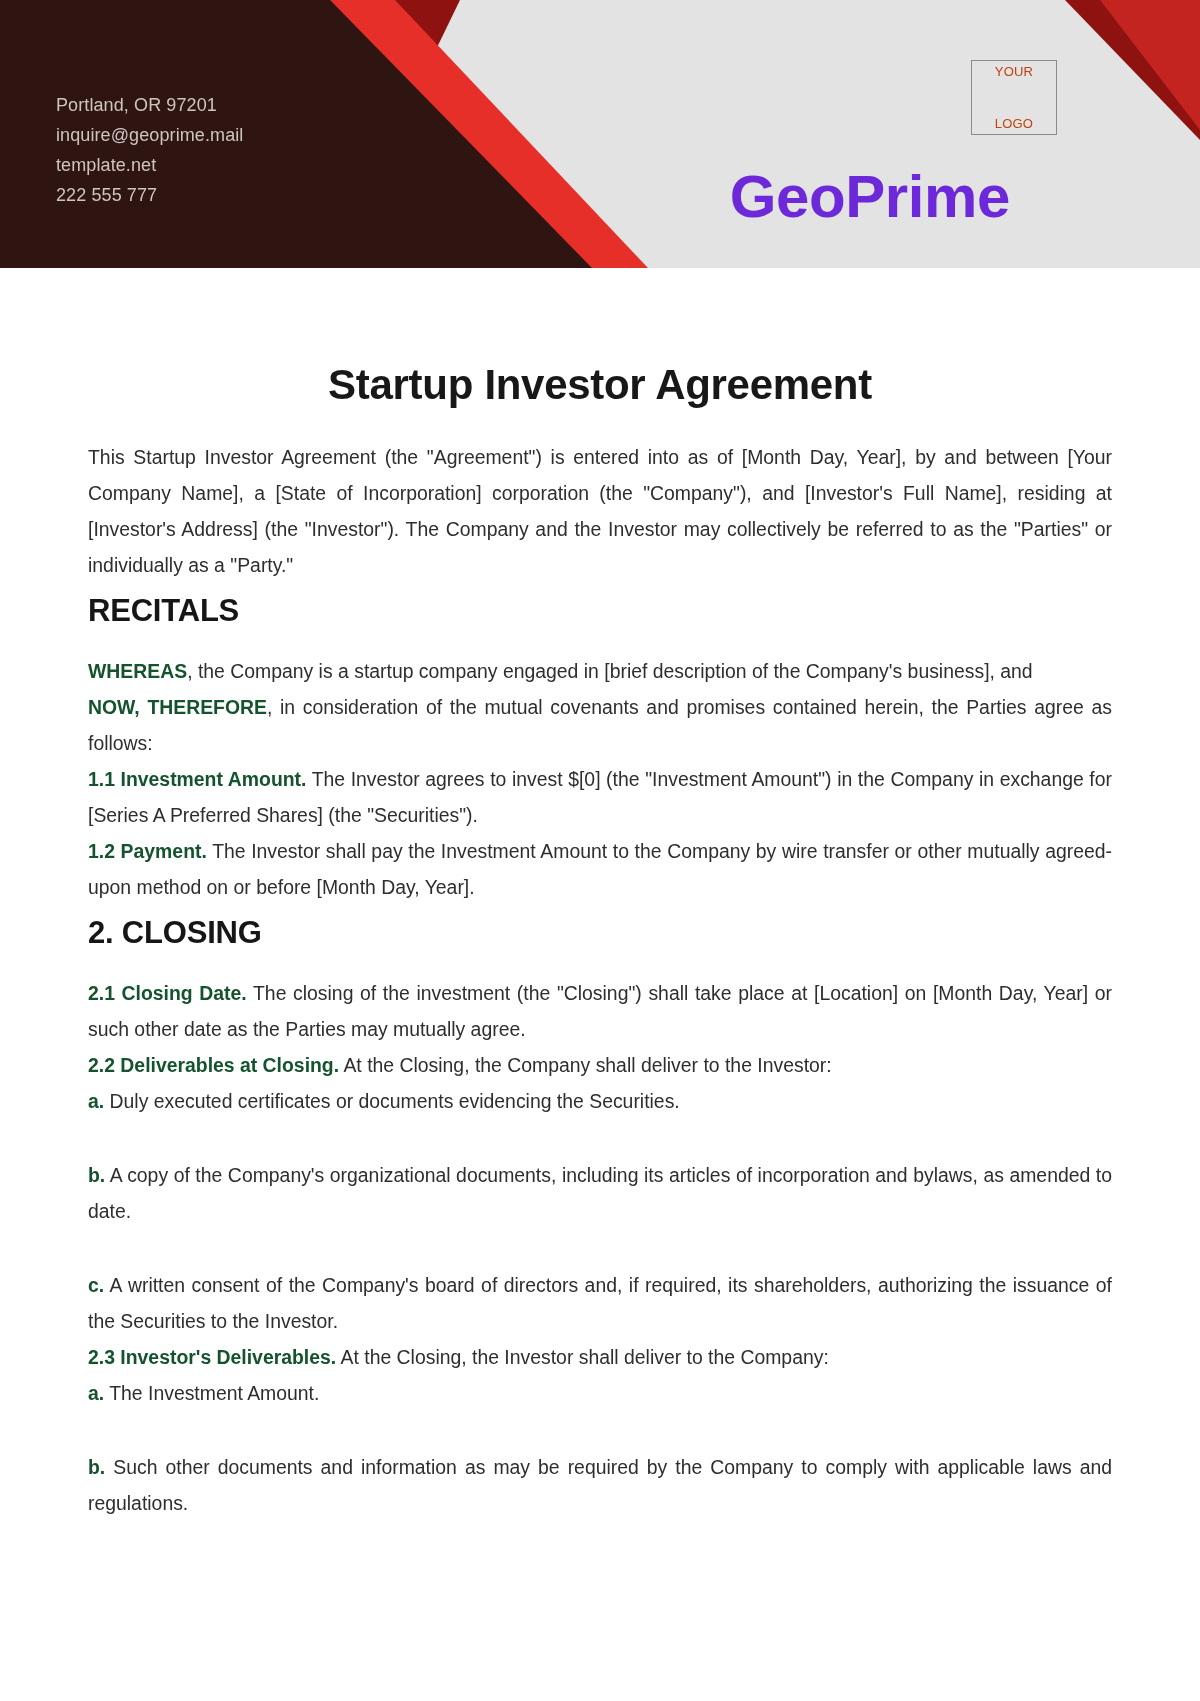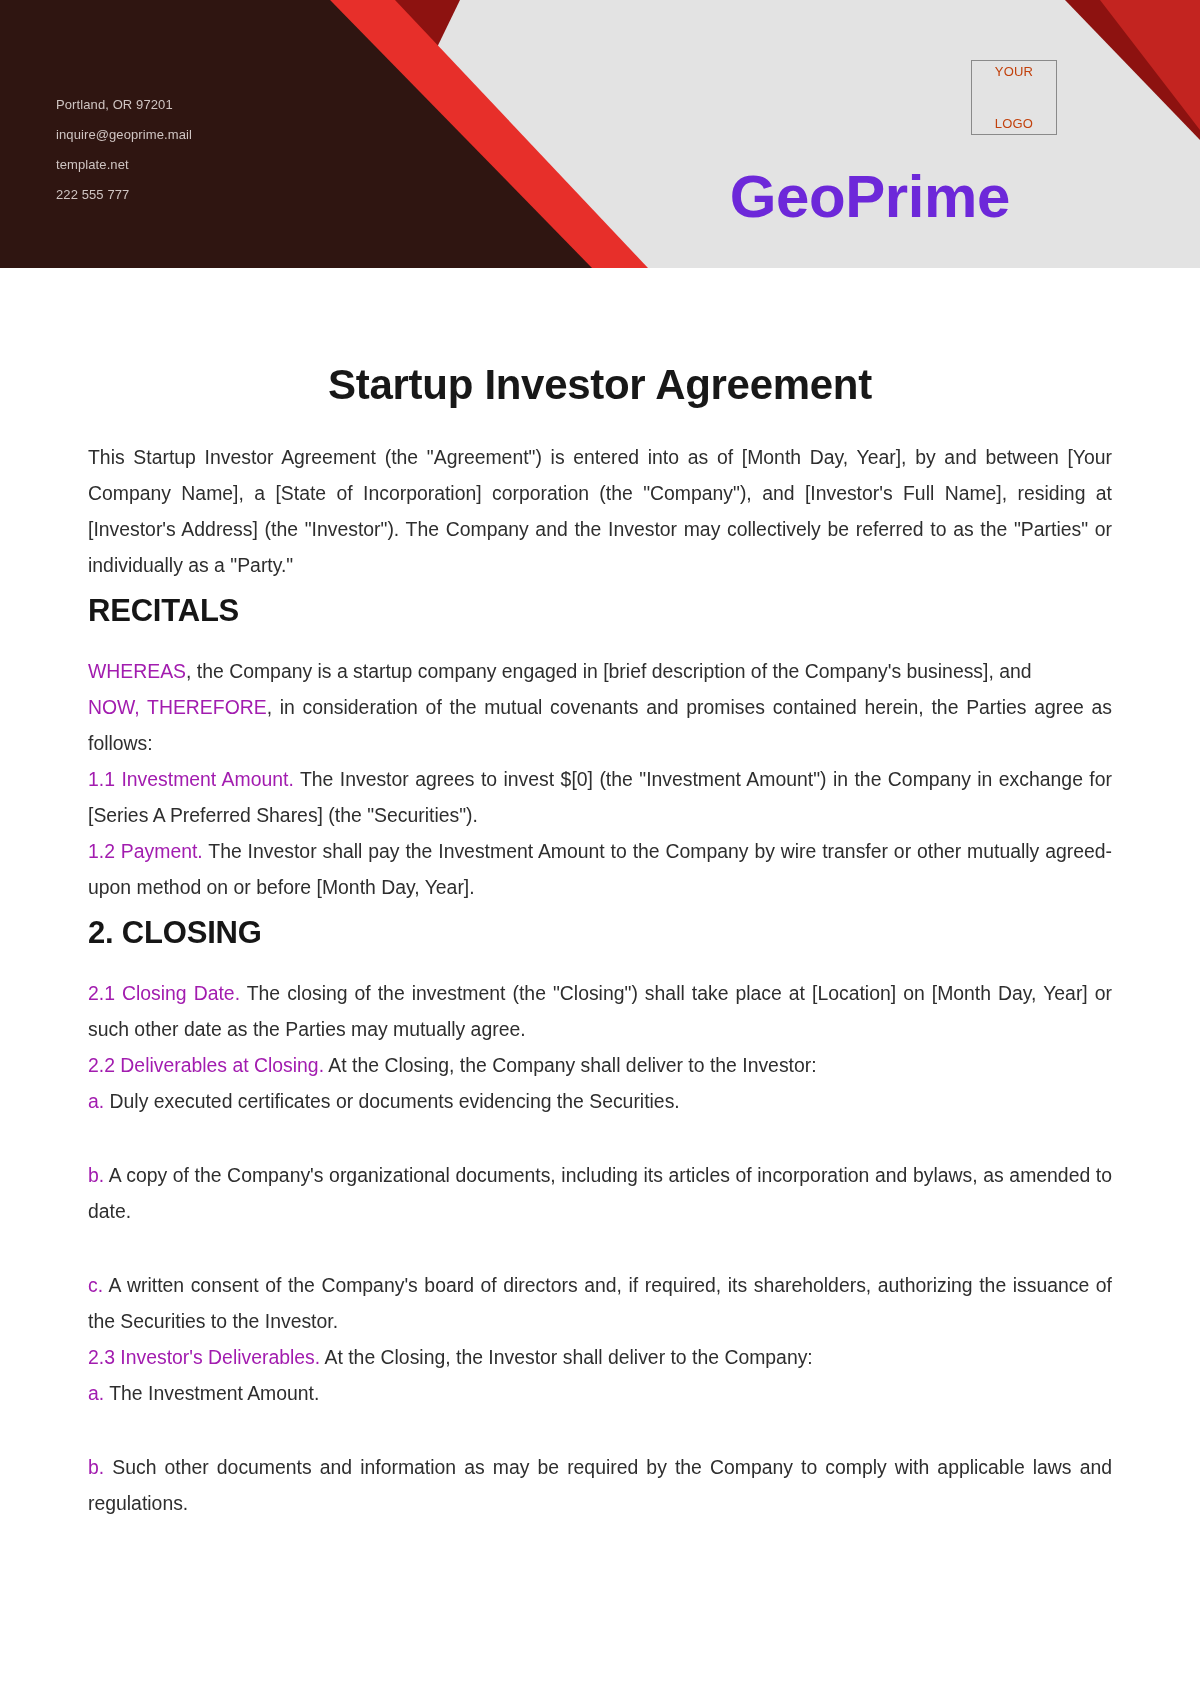--- a/index.html
+++ b/index.html
@@ -31,21 +31,21 @@
     width: 1200px;
     height: 268px;
     display: block;
   }
   .hdr-contact {
     position: absolute;
     left: 56px;
     top: 90px;
     z-index: 5;
     color: #cfc4c2;
-    font-size: 13px;
+    font-size: 18px;
     line-height: 30px;
     letter-spacing: 0.1px;
     white-space: nowrap;
   }
   .hdr-contact div { margin: 0; }
 
   .logo-box {
     position: absolute;
     right: 143px;
     top: 60px;
@@ -102,21 +102,21 @@
 
   h2.sec {
     font-size: 31px;
     font-weight: bold;
     color: #161616;
     margin: 10px 0 0 0;
     letter-spacing: -0.2px;
   }
   h2.sec + p.para { margin-top: 24px; }
 
-  b, .b { font-weight: normal; color: #a21caf; }
+  b, .b { font-weight: bold; color: #14532d; }
 </style>
 </head>
 <body>
 
 <div class="doc-header">
 
   <svg class="hdr-svg" viewBox="0 0 1200 268" preserveAspectRatio="none">
 
     <rect x="0" y="0" width="1200" height="268" fill="#e3e3e3"></rect>
 

